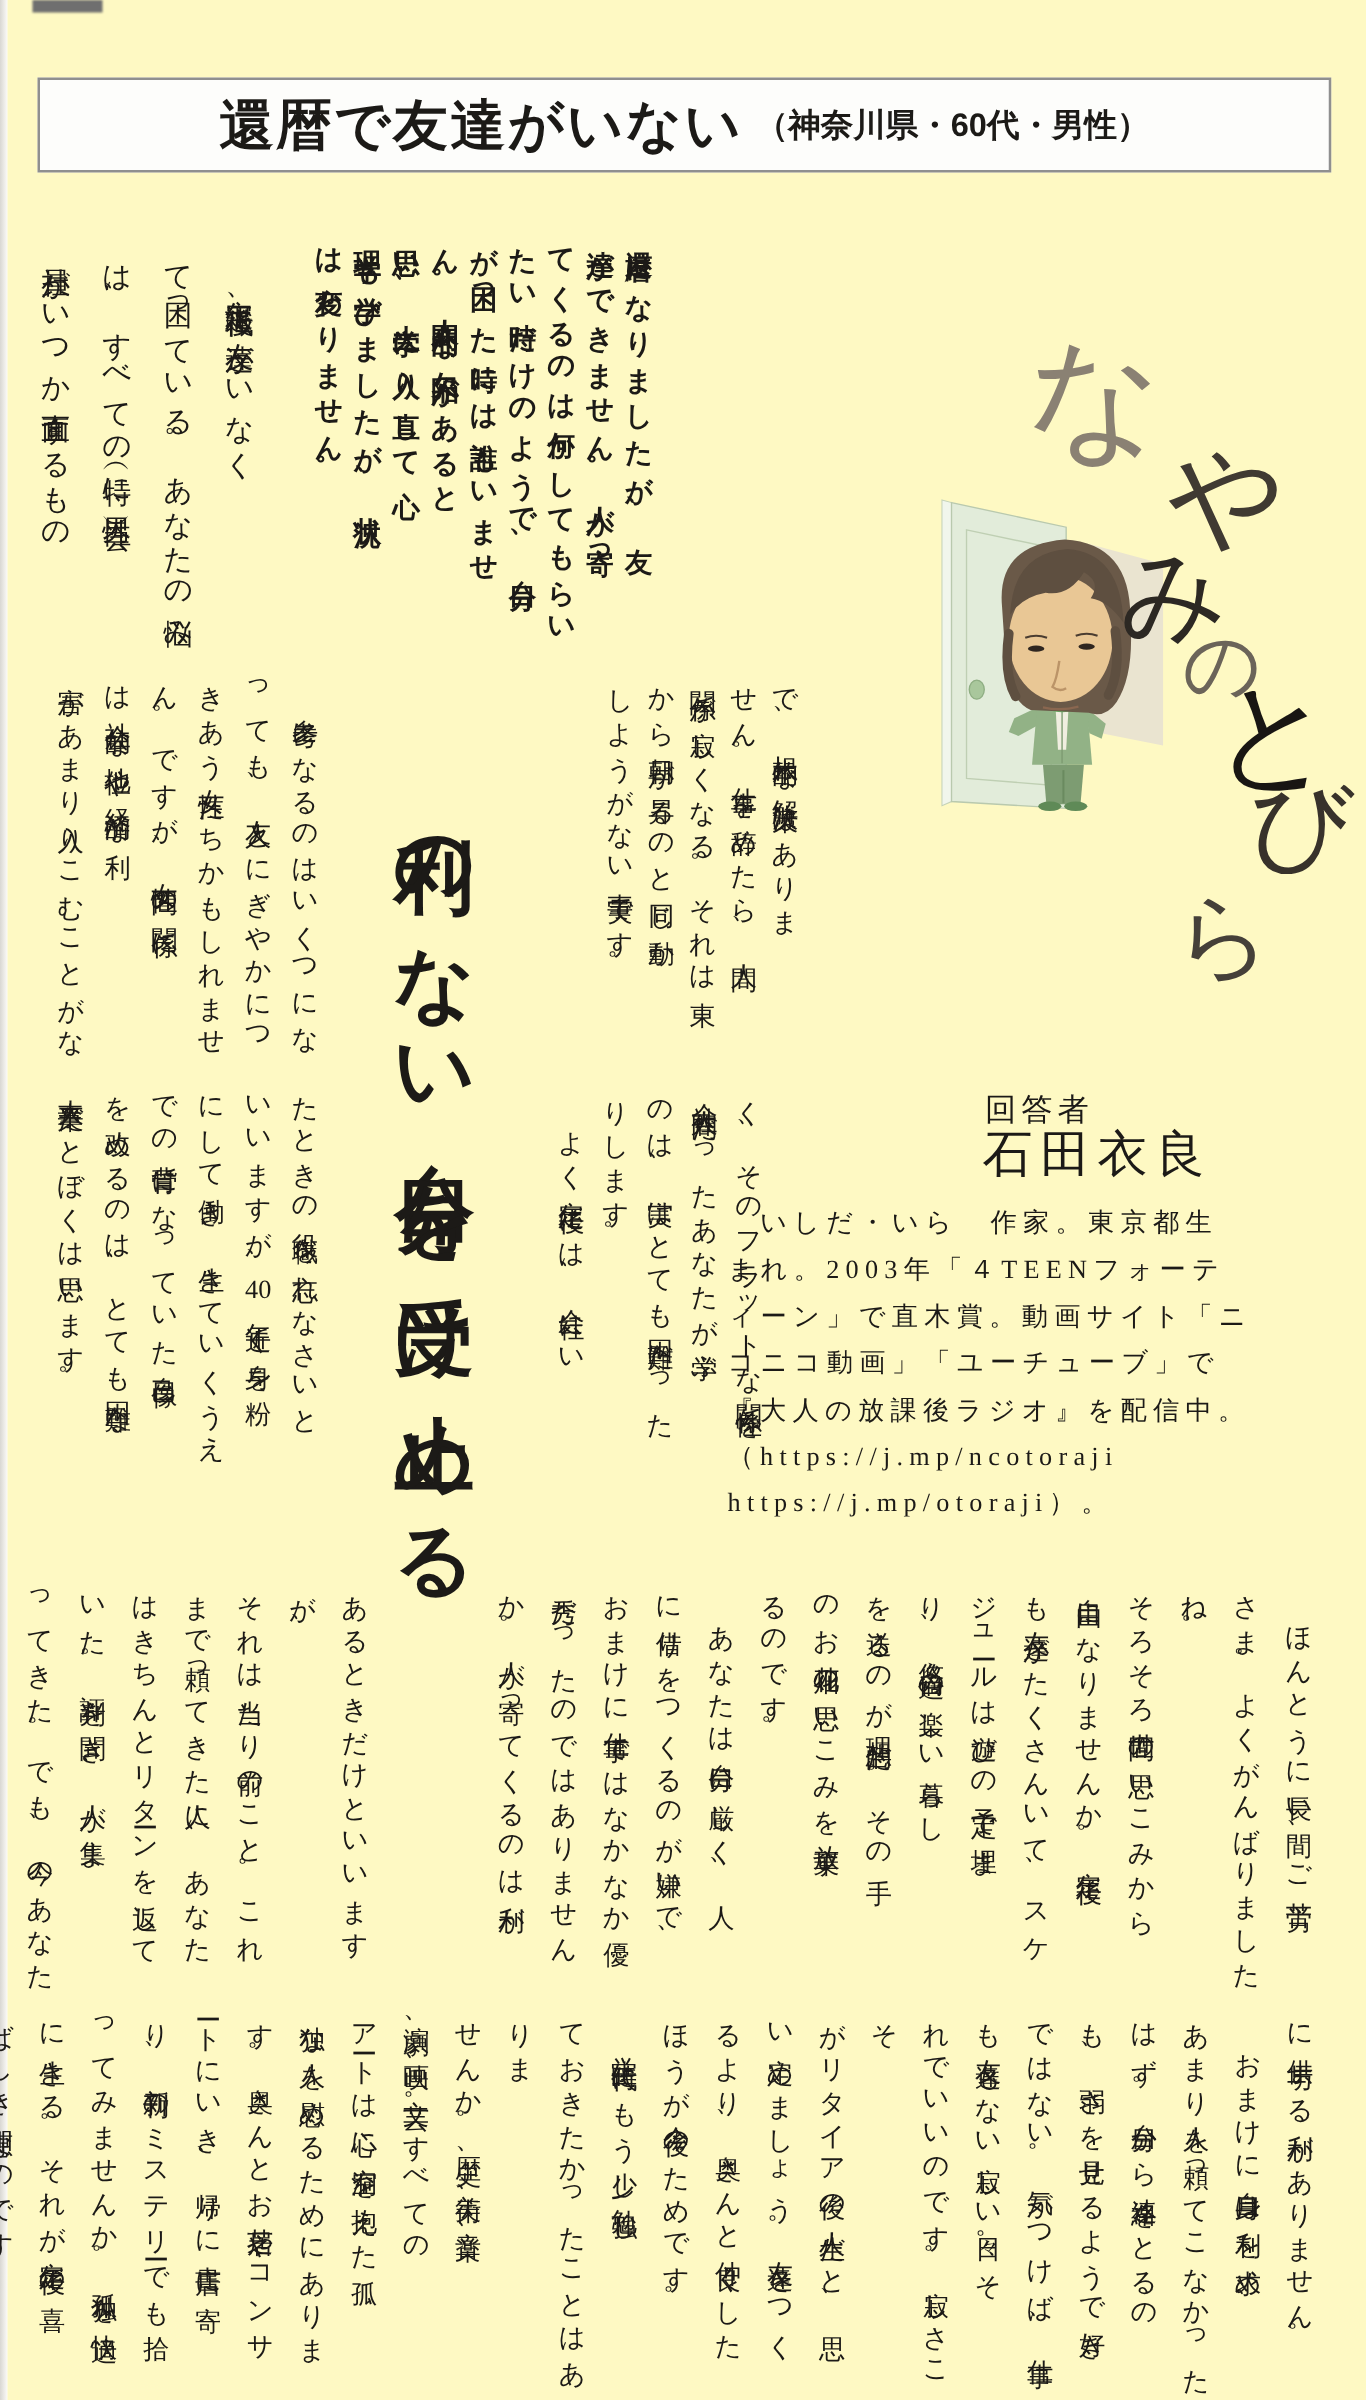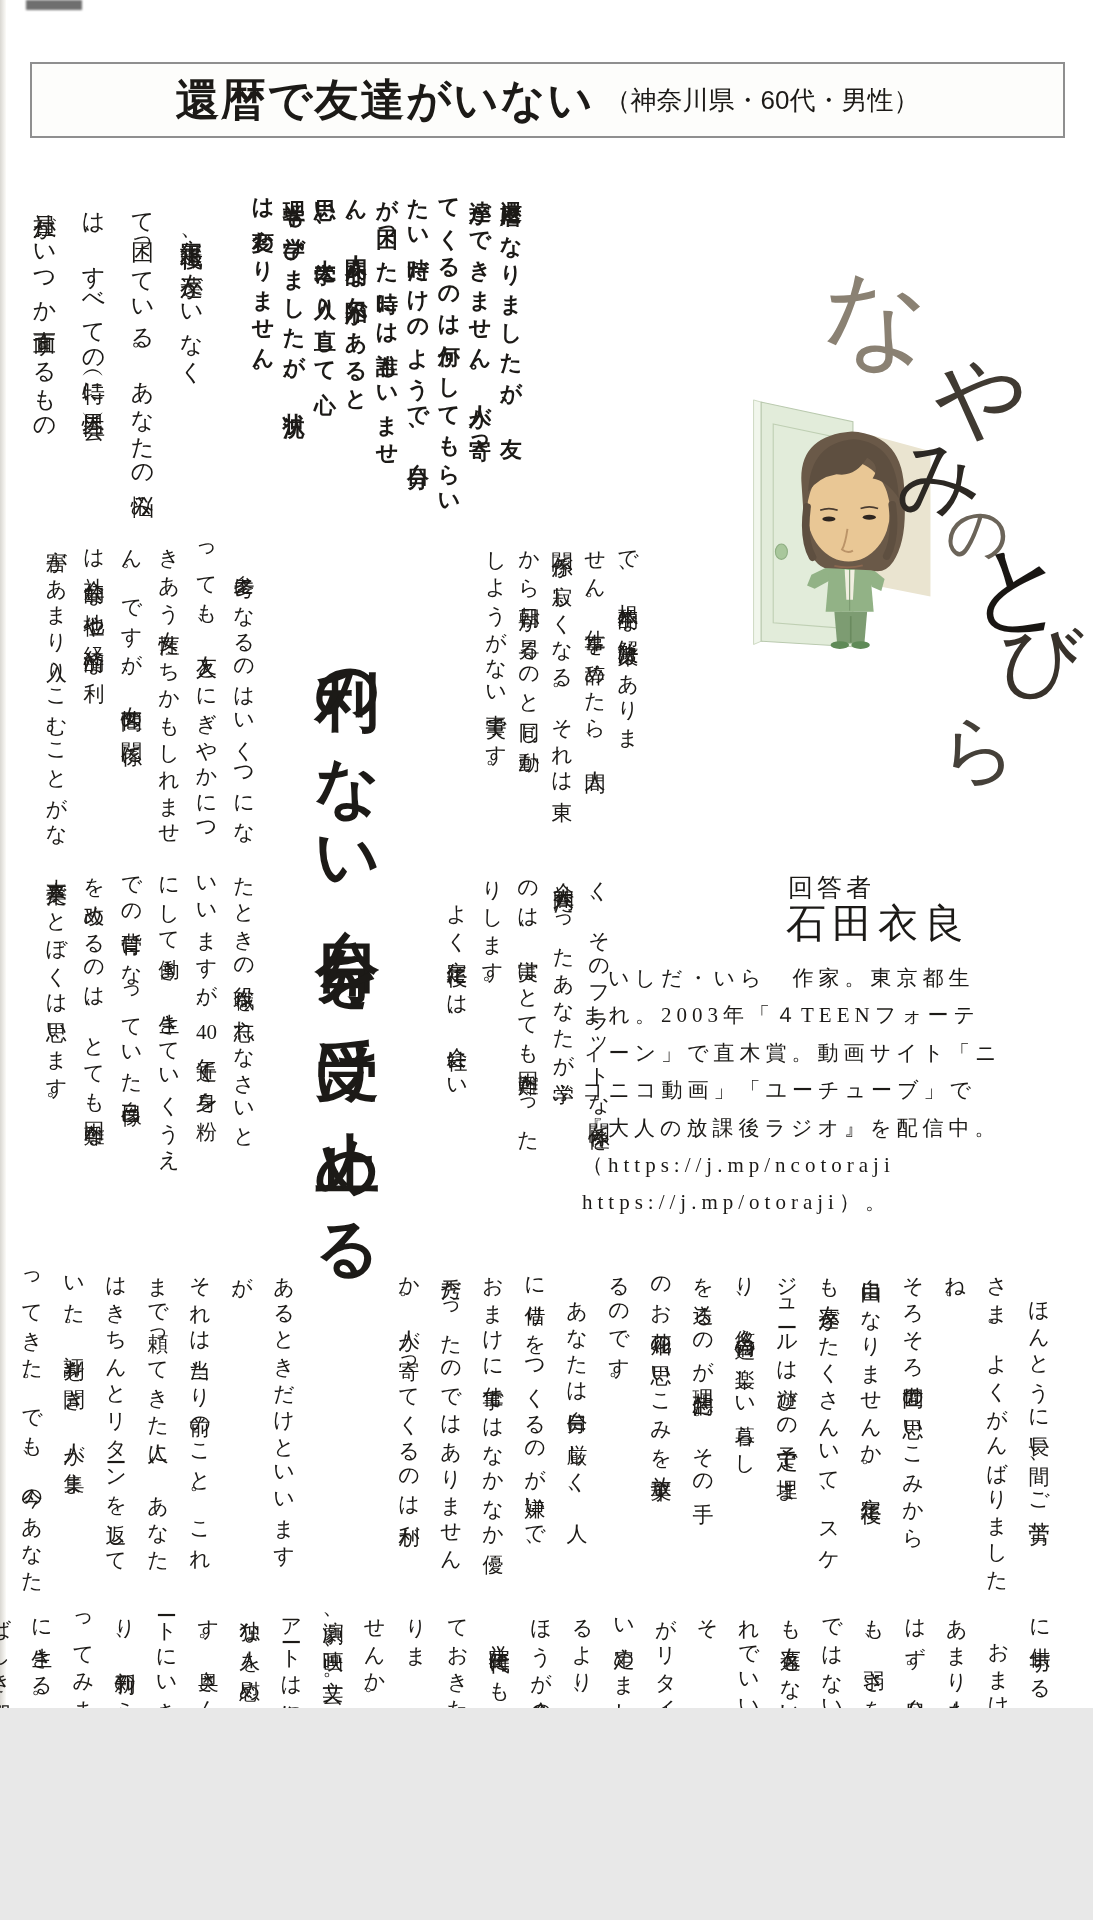--- a/index.html
+++ b/index.html
@@ -1,26 +1,26 @@
 <!DOCTYPE html>
 <html lang="ja"><head>
 <meta charset="utf-8">
 <style>
   html,body{margin:0;padding:0;background:#e8e8e8;}
-  .page{position:relative;width:1093px;height:1708px;margin:0 auto;background:#ffffff;overflow:hidden;color:#1c1a17;}
+  .page{position:relative;width:1093px;height:1920px;margin:0 auto;background:#fef9c3;overflow:hidden;color:#1c1a17;}
   .smudge{position:absolute;left:26px;top:0;width:56px;height:10px;background:#6f6f6f;filter:blur(1px);}
   .edge-shade{position:absolute;left:0;top:0;width:6px;height:100%;background:linear-gradient(90deg,#d9d7d2,#fcfbf8);}
 
   .serif{font-family:"Liberation Serif","DejaVu Serif",serif;}
   .gothic{font-family:"Liberation Sans","DejaVu Sans",sans-serif;}
 
   .title-box{position:absolute;left:30px;top:62px;width:1031px;height:72px;border:2px solid #8f8f8f;
     display:flex;align-items:center;justify-content:center;gap:10px;background:#fdfdfb;}
   .t-main{font-size:44px;font-weight:700;letter-spacing:2px;}
-  .t-attr{font-size:26px;font-weight:400;letter-spacing:0;}
+  .t-attr{font-size:26px;font-weight:700;letter-spacing:0;}
 
   
   .v{position:absolute;writing-mode:vertical-rl;white-space:pre-line;text-align:start;}
   #q  {left:249px;top:183px;width:278px;height:332px;font-size:22px;font-weight:700;letter-spacing:4px;line-height:31px;}
   #a1 {left:20px; top:196px;width:196px;height:330px;font-size:23px;letter-spacing:2px;line-height:49px;}
   #b2r{left:478px;top:536px;width:166px;height:338px;font-size:21px;letter-spacing:3px;line-height:33px;}
   #b2l{left:36px; top:534px;width:226px;height:338px;font-size:21px;letter-spacing:3px;line-height:37.5px;}
   #hl {left:296px;top:616px;width:102px;height:905px;font-size:64px;font-weight:700;letter-spacing:11px;line-height:102px;}
   #b3r{left:436px;top:866px;width:180px;height:338px;font-size:21px;letter-spacing:3px;line-height:35.5px;}
   #b3l{left:36px; top:862px;width:226px;height:342px;font-size:21px;letter-spacing:3px;line-height:37.5px;}

